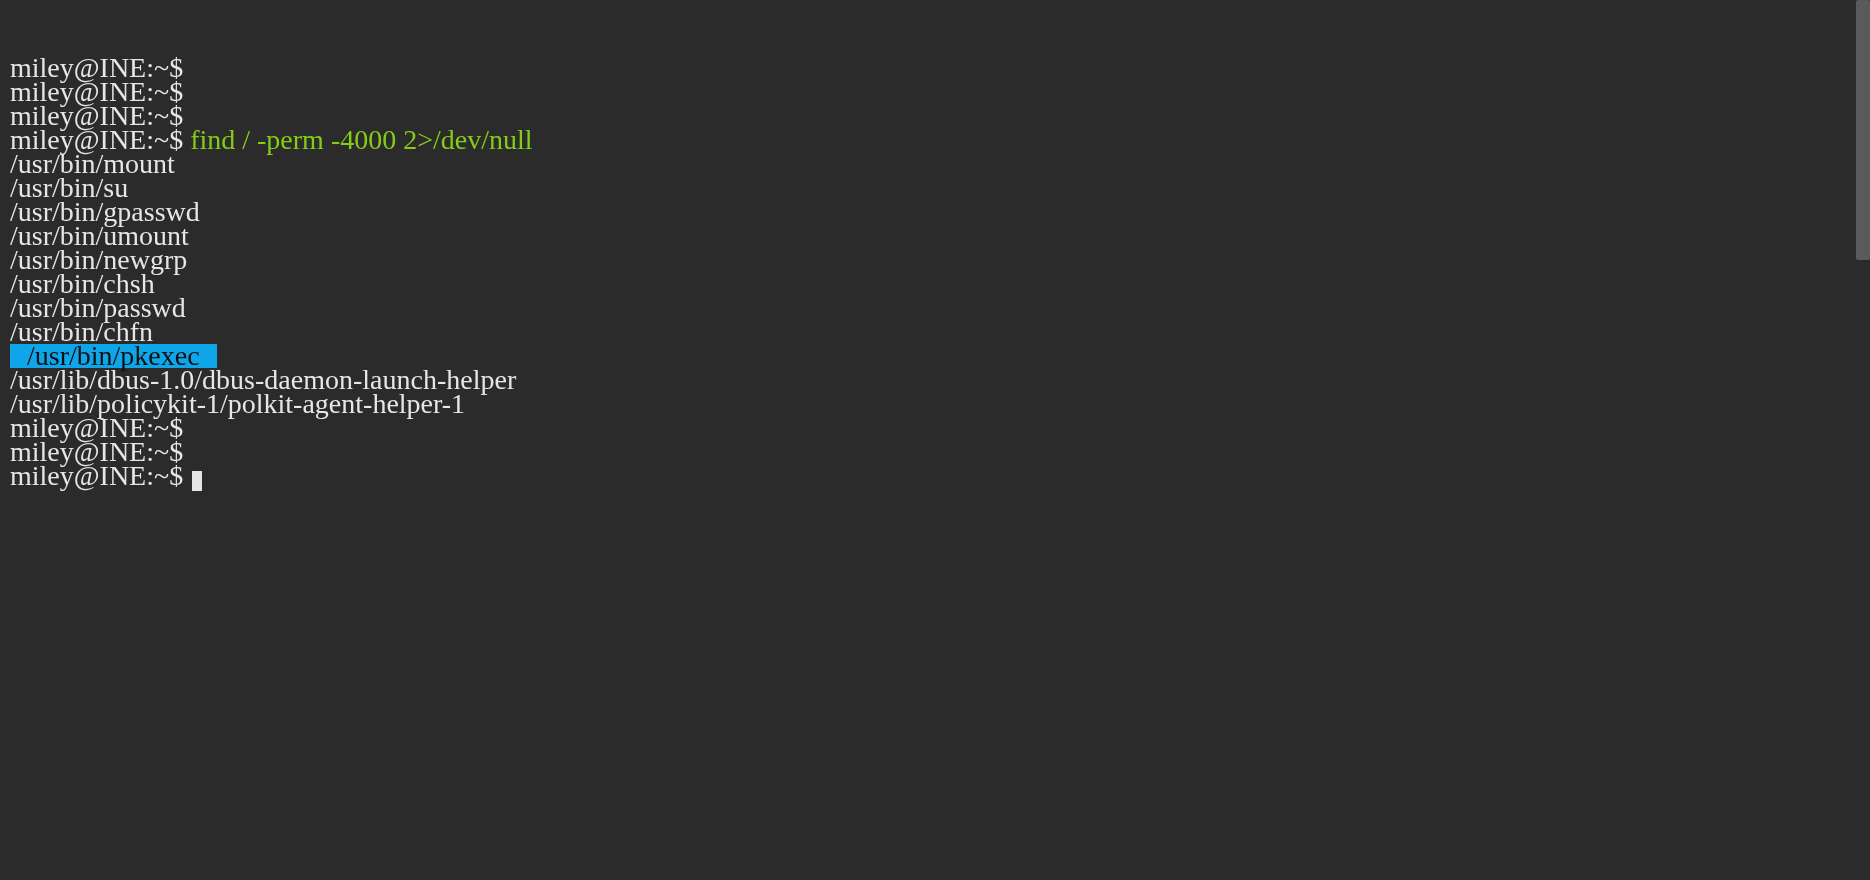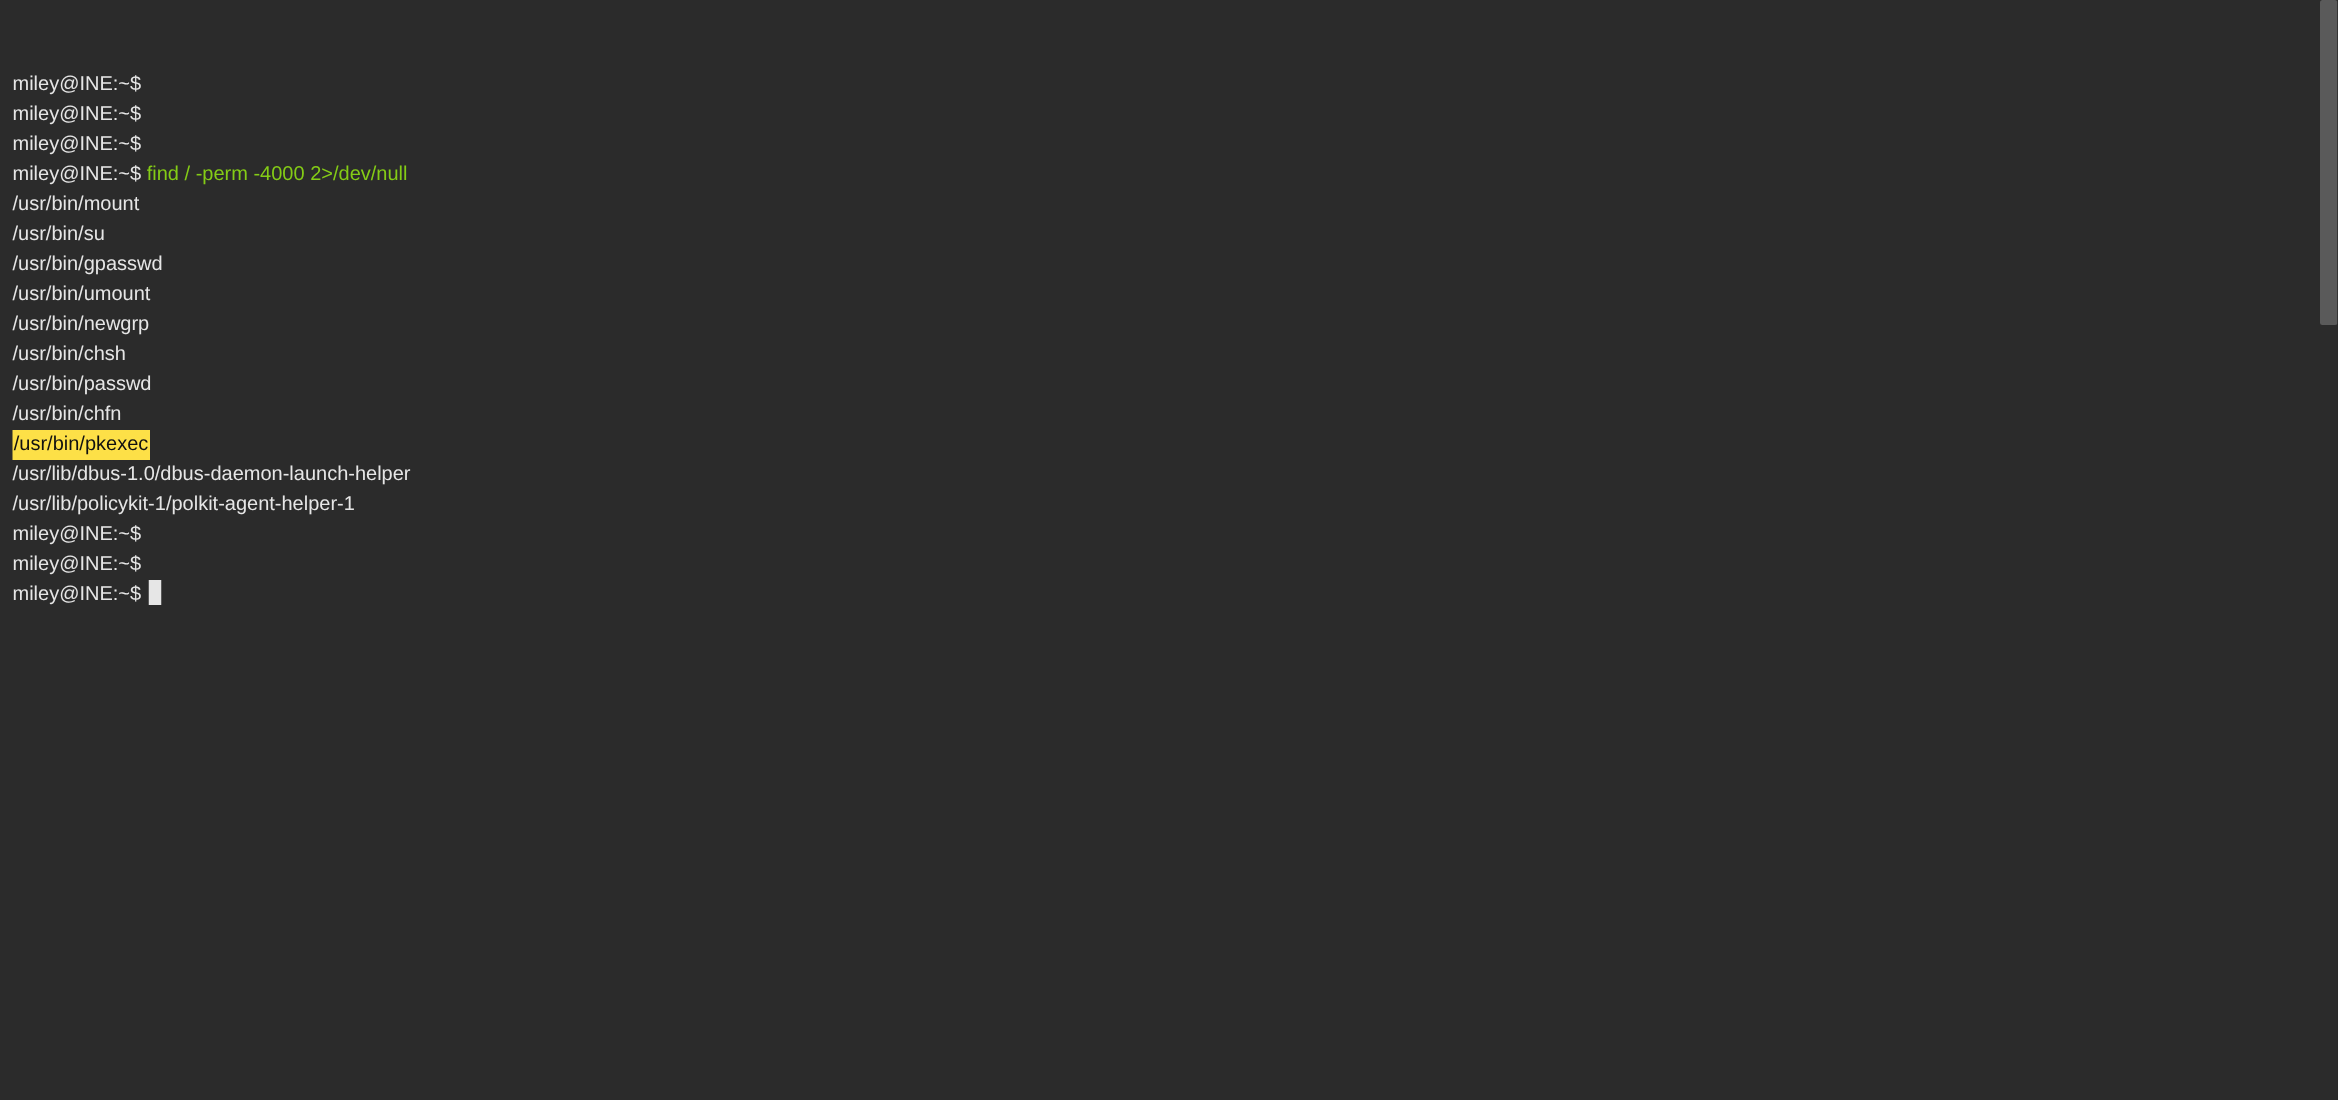--- a/index.html
+++ b/index.html
@@ -4,45 +4,45 @@
 <style>
   html, body {
     margin: 0;
     padding: 0;
     width: 1870px;
     height: 880px;
     background: #2b2b2b;
     overflow: hidden;
   }
   .terminal {
-    font-family: Liberation Sans, sans-serif;
-    font-size: 16px;
+    font-family: Liberation Serif, serif;
+    font-size: 28px;
     line-height: 24px;
     color: #e6e6e6;
     padding: 8px 10px;
     white-space: pre;
     position: relative;
     width: 100%;
     height: 100%;
     box-sizing: border-box;
   }
   .line {
     display: block;
   }
   .prompt {
     color: #e6e6e6;
   }
   .cmd {
     color: #84cc16;
   }
   .highlight {
-    background: #fde047;
+    background: #0ea5e9;
     color: #111;
     display: inline-block;
-    padding: 0 1px;
+    padding: 0 17px;
   }
   .cursor {
     display: inline-block;
     width: 10px;
     height: 20px;
     background: #e6e6e6;
     vertical-align: text-bottom;
     margin-left: 2px;
   }
   .scrollbar-track {

